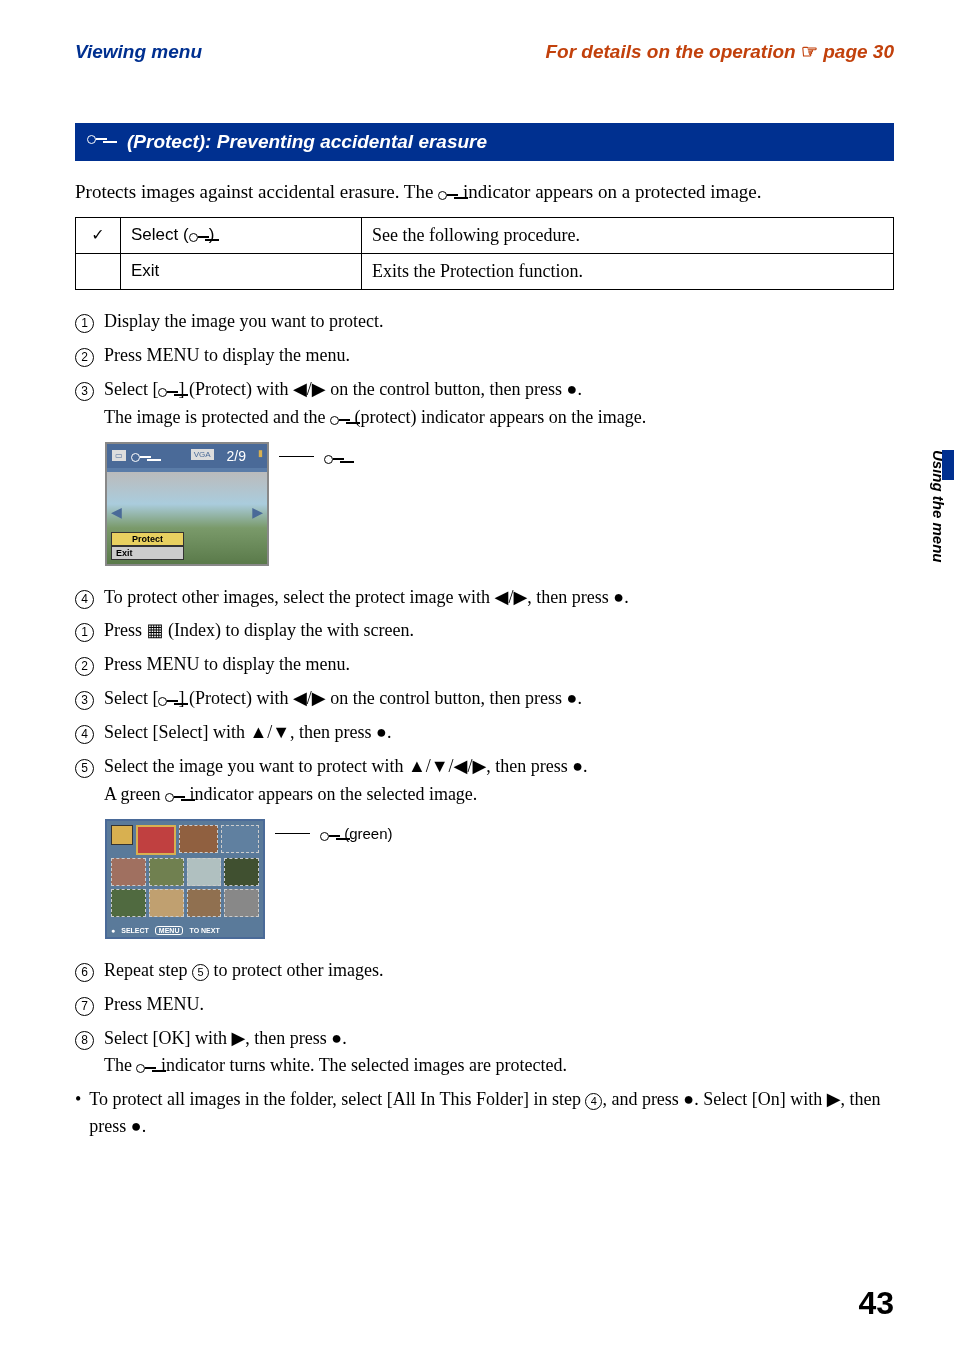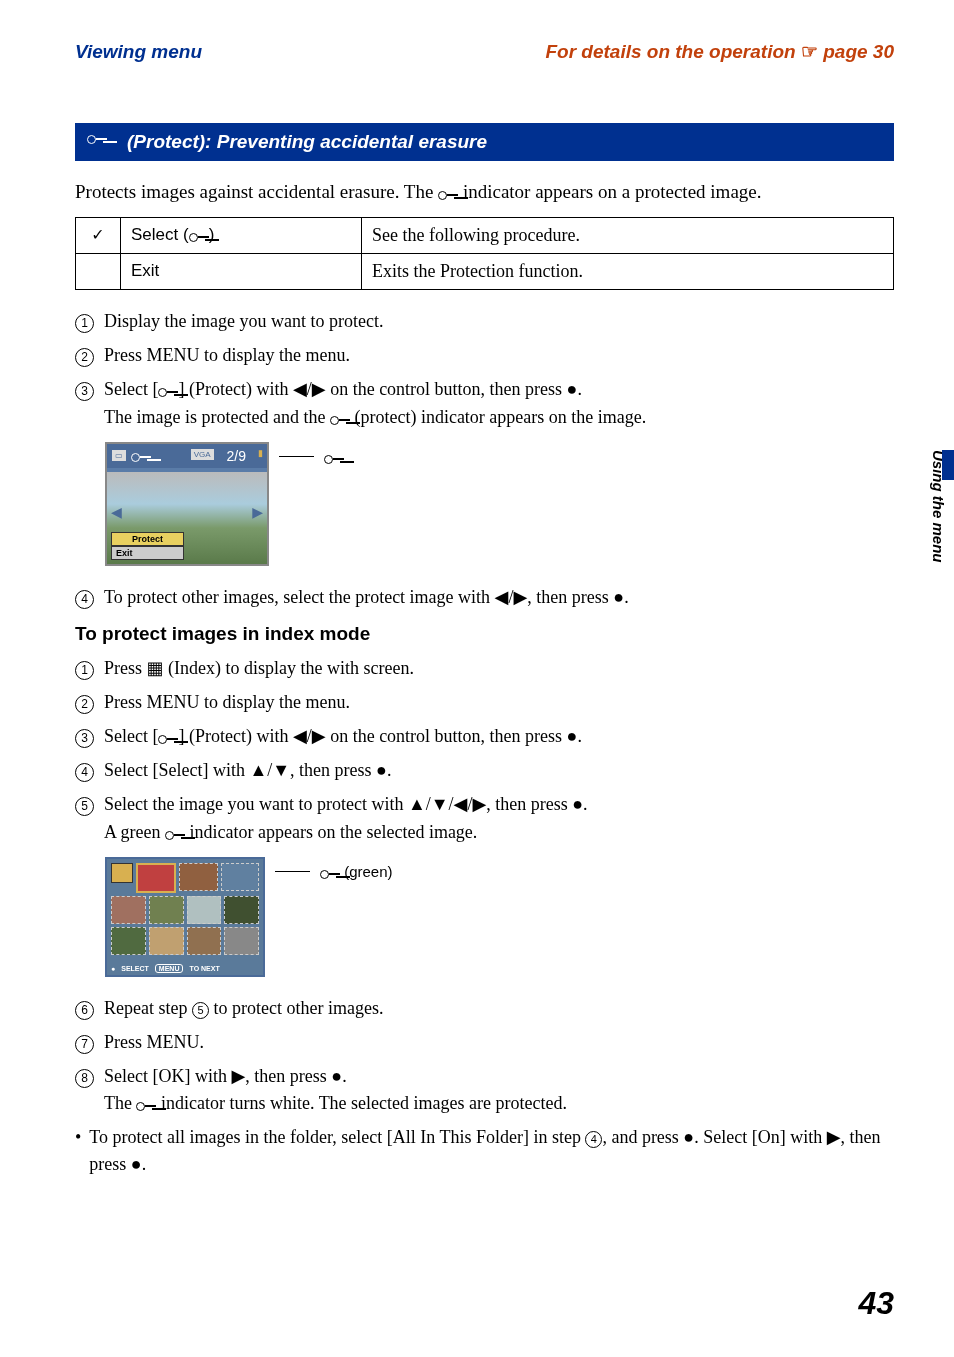--- a/index.html
+++ b/index.html
@@ -294,21 +294,20 @@
     font-size: 15px;
     margin-top: 0;
     padding-right: 2px;
   }
   .page-num {
     position: absolute;
     bottom: 35px;
     right: 60px;
     font-size: 32px;
     font-weight: bold;
-    font-style: italic;
   }
 </style>
 </head>
 <body>
 
 <div class="page">
 
   <div class="header-row">
     <div class="header-left">Viewing menu</div>
     <div class="header-right">
@@ -387,21 +386,20 @@
     <div class="callout-label"><span class="key-icon key-icon-small"></span></div>
   </div>
 
   <div class="step-list">
     <div class="step">
       <div class="step-num"><span class="circle-num">4</span></div>
       <div>To protect other images, select the protect image with ◀/▶, then press ●.</div>
     </div>
   </div>
 
-  <div class="sub-heading">To protect images in index mode</div>
 
   <div class="step-list">
     <div class="step">
       <div class="step-num"><span class="circle-num">1</span></div>
       <div>
         <span>Press </span><span>▦</span><span> (Index) to display the with screen.</span>
       </div>
     </div>
     <div class="step">
       <div class="step-num"><span class="circle-num">2</span></div>

